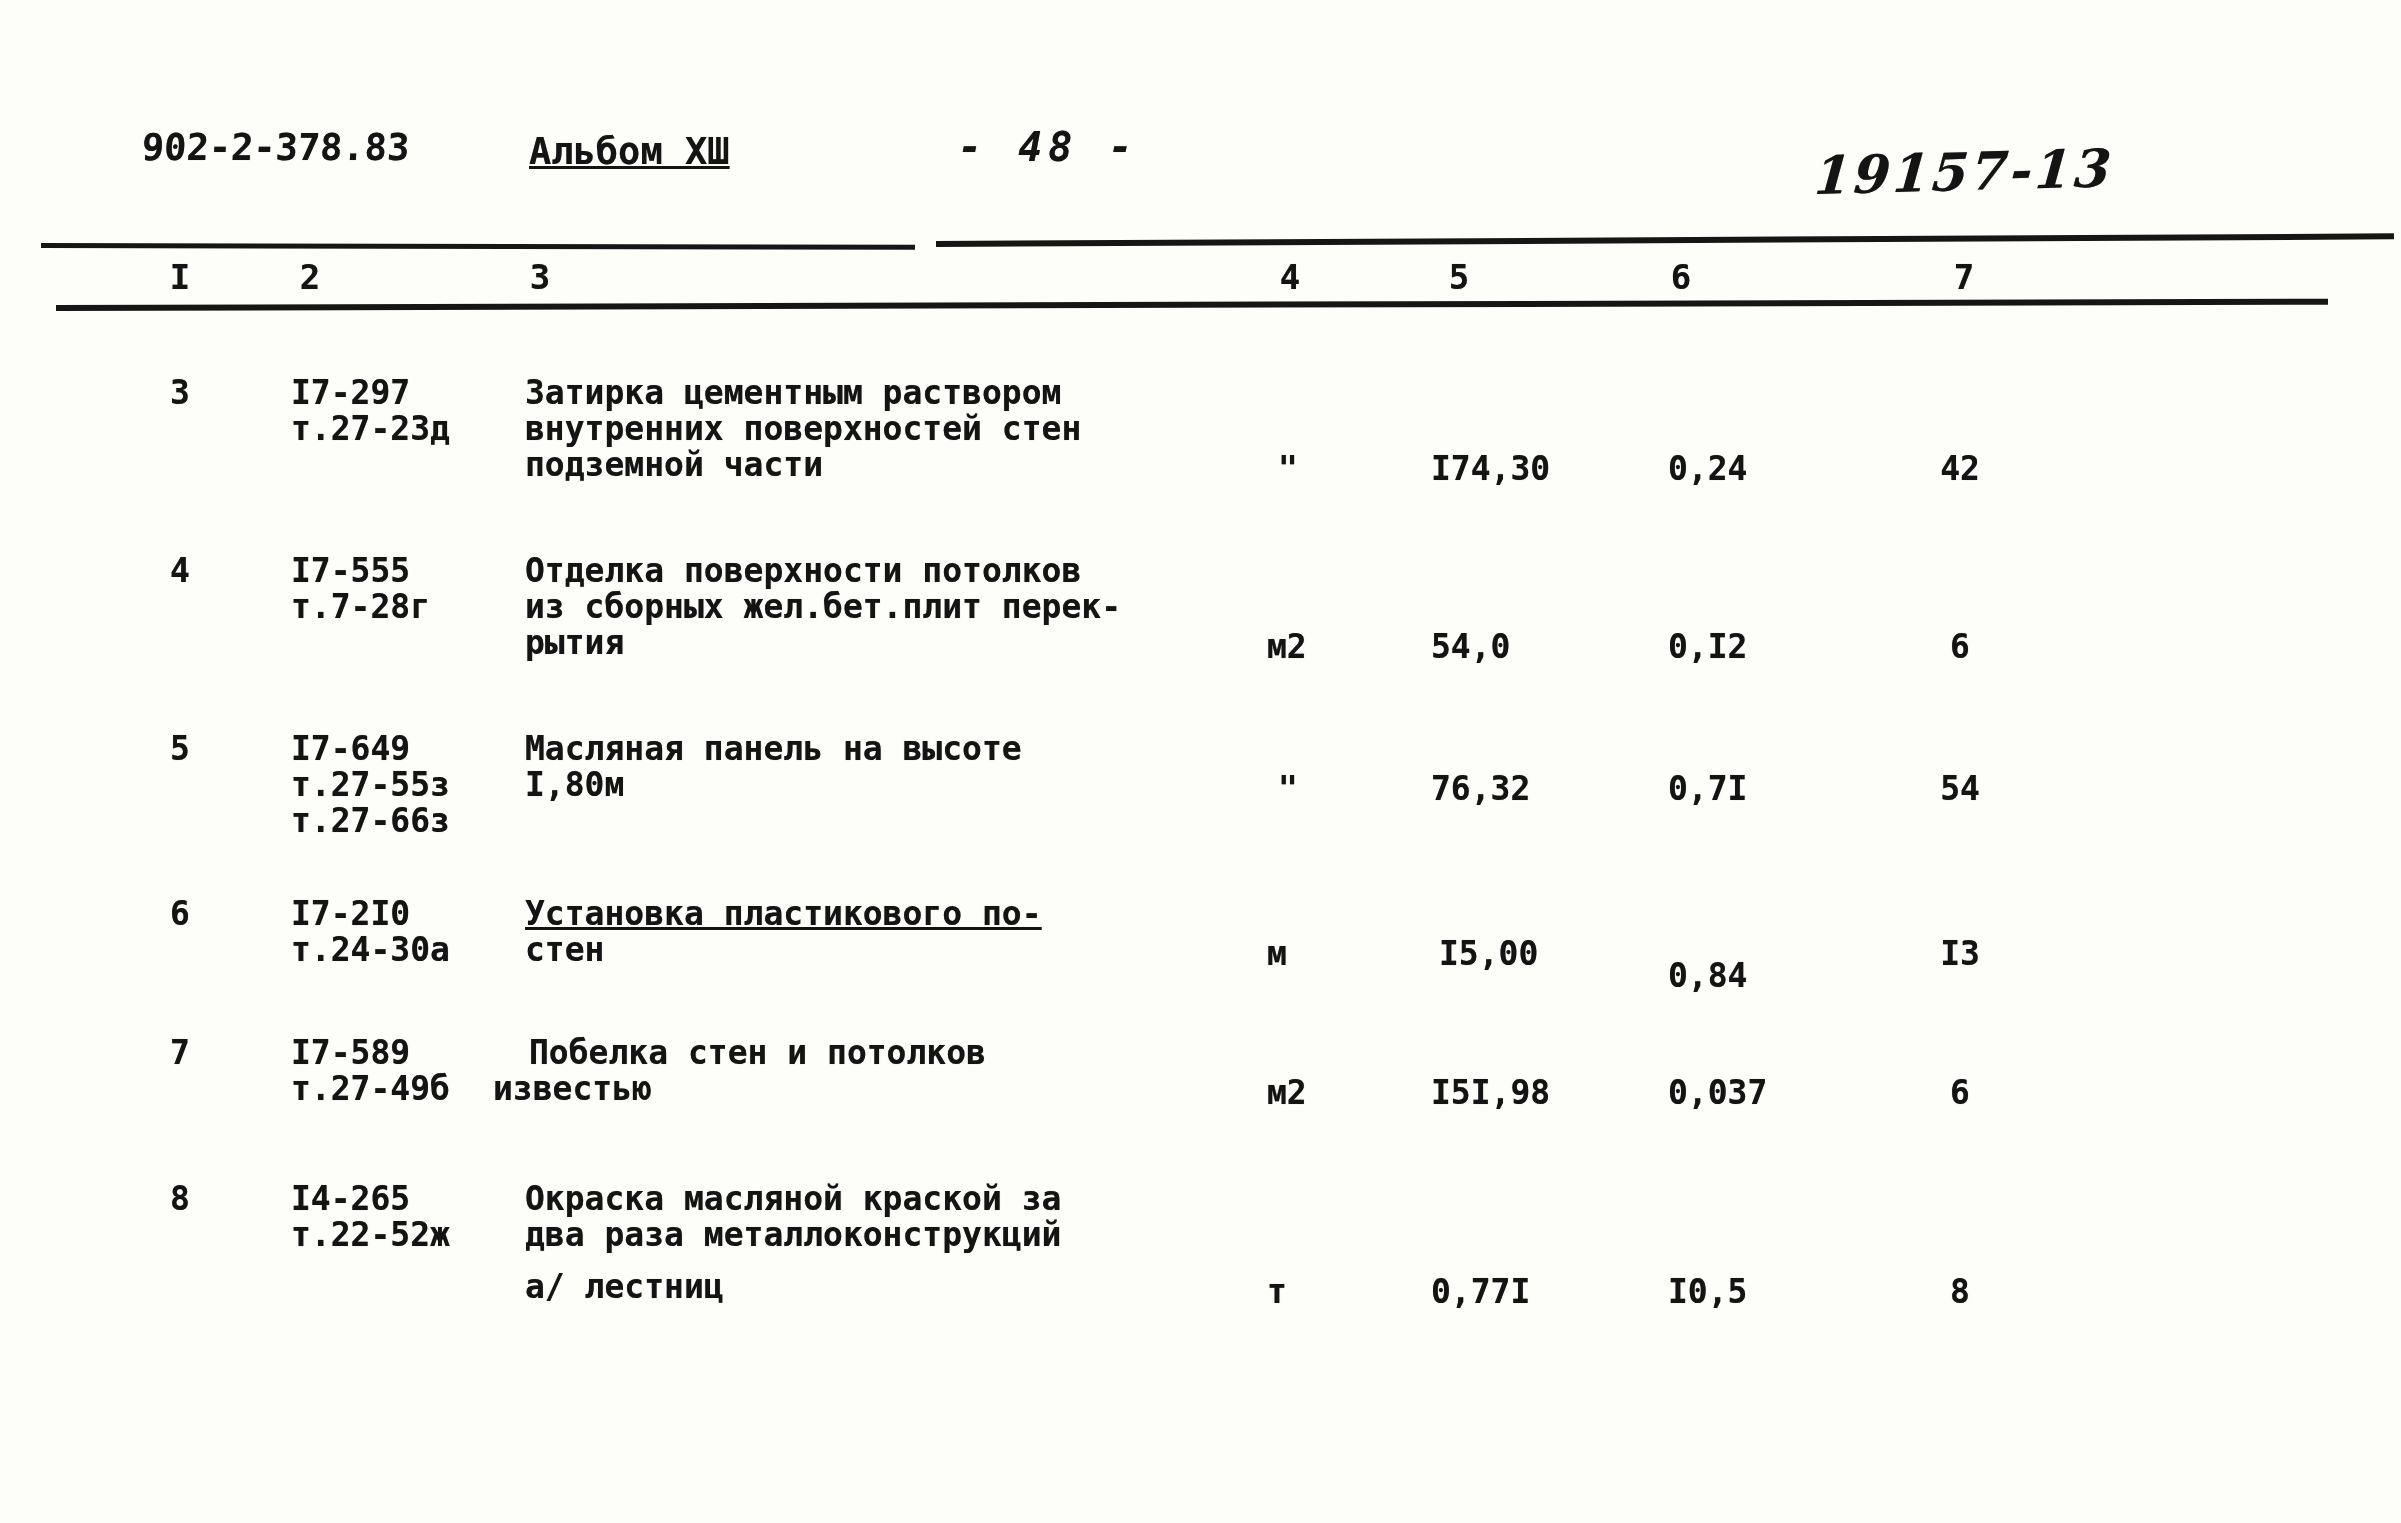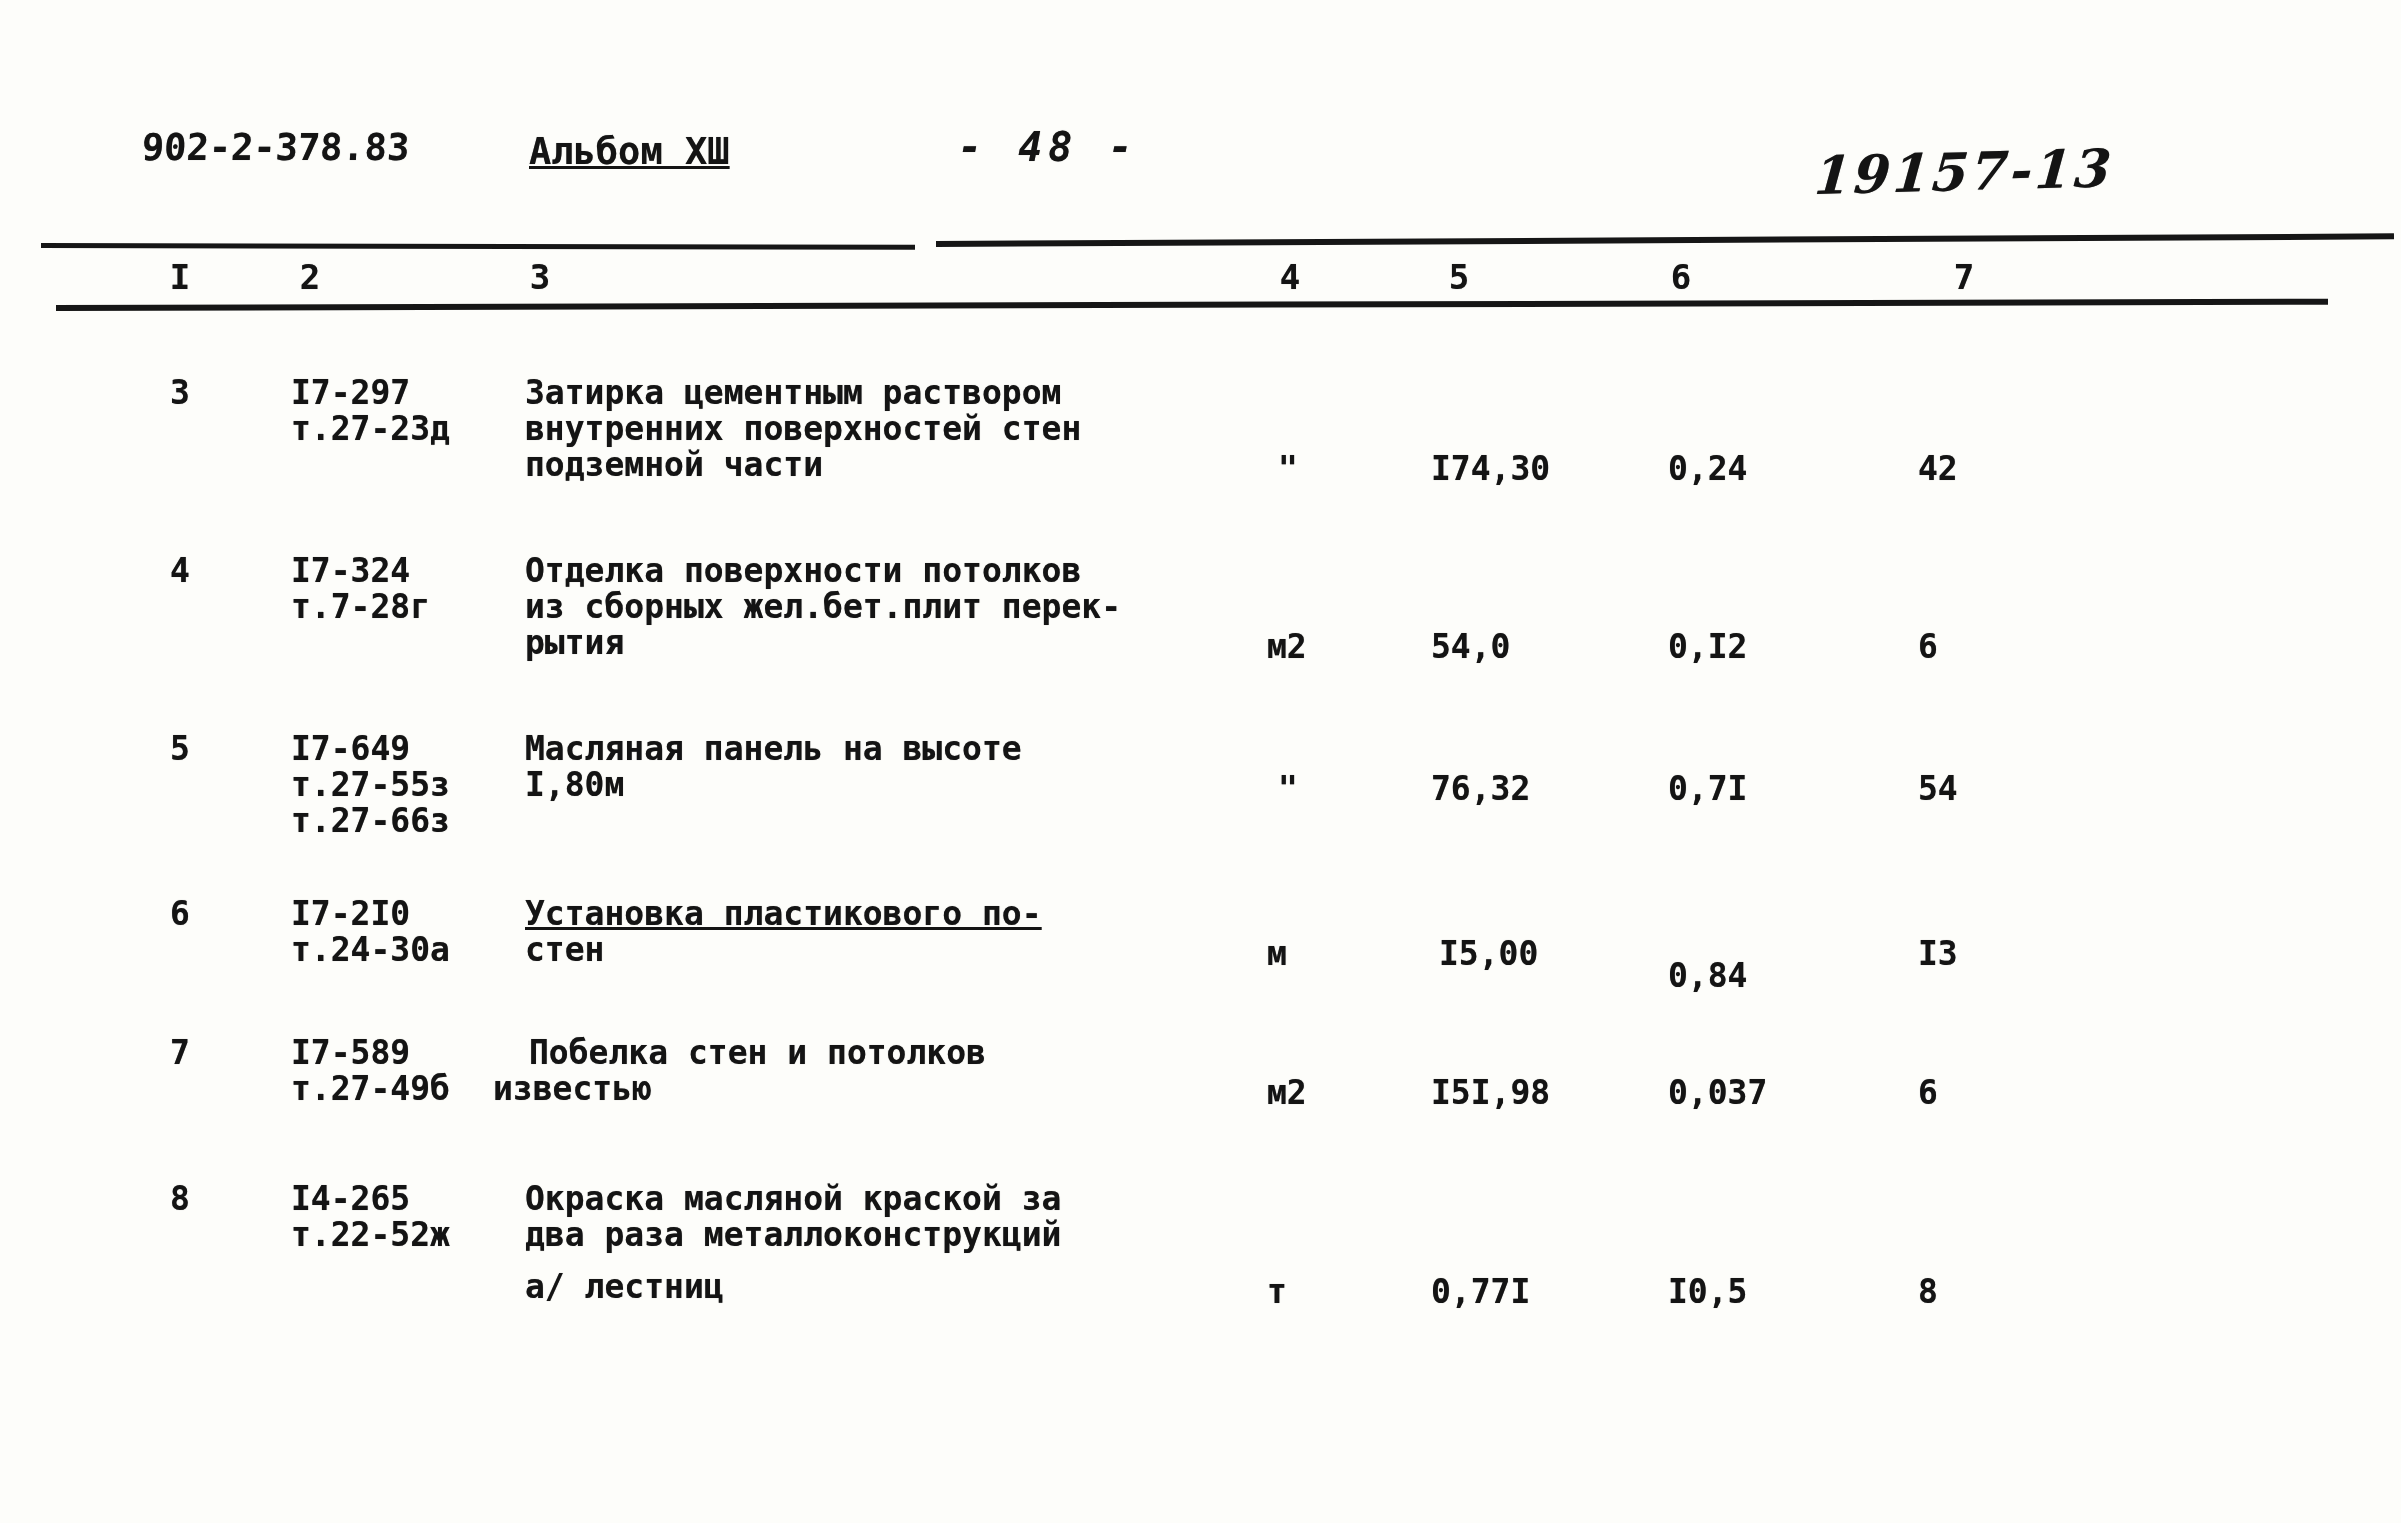--- a/index.html
+++ b/index.html
@@ -20,21 +20,21 @@
   .rule-1a{left:41px;top:243px;width:874px;height:5.2px;transform:rotate(.12deg);}
   .rule-1b{left:936px;top:241px;width:1458px;height:6px;transform:rotate(-.3deg);}
   .rule-2{left:56px;top:305px;width:2272px;height:6px;transform:rotate(-.16deg);}
   .colnum{
     position:absolute;top:259px;width:60px;text-align:center;
     font-size:34px;font-weight:bold;line-height:36px;
   }
   .row{position:absolute;left:0;width:100%;height:0;}
   .cell{position:absolute;font-size:33px;font-weight:bold;line-height:36px;white-space:pre;}
   .num{width:60px;text-align:center;}
-  .total{width:84px;text-align:left;}
+  .total{width:84px;text-align:center;}
 </style>
 </head>
 <body>
 
 <div class="page">
   <div class="abs doc-number">902-2-378.83</div>
   <div class="abs album">Альбом ХШ</div>
   <div class="abs page-number">- 48 -</div>
   <div class="abs stamp">19157-13</div>
 
@@ -59,21 +59,21 @@
         <div class="cell desc" style="left: 525px; top: 0px;">Затирка цементным раствором</div>
         <div class="cell desc" style="left: 525px; top: 36px;">внутренних поверхностей стен</div>
         <div class="cell desc" style="left: 525px; top: 72px;">подземной части</div>
         <div class="cell unit" style="left: 1278px; top: 76px;">"</div>
         <div class="cell qty" style="left: 1431px; top: 76px;">I74,30</div>
         <div class="cell rate" style="left: 1668px; top: 76px;">0,24</div>
         <div class="cell total" style="left: 1918px; top: 76px;">42</div>
       </div>
       <div class="row" style="top: 553px;">
         <div class="cell num" style="left: 150px; top: 0px;">4</div>
-        <div class="cell code" style="left: 291px; top: 0px;">I7-324</div>
+        <div class="cell code" style="left: 291px; top: 0px;">I7-555</div>
         <div class="cell code" style="left: 291px; top: 36px;">т.7-28г</div>
         <div class="cell desc" style="left: 525px; top: 0px;">Отделка поверхности потолков</div>
         <div class="cell desc" style="left: 525px; top: 36px;">из сборных жел.бет.плит перек-</div>
         <div class="cell desc" style="left: 525px; top: 72px;">рытия</div>
         <div class="cell unit" style="left: 1267px; top: 76px;">м2</div>
         <div class="cell qty" style="left: 1431px; top: 76px;">54,0</div>
         <div class="cell rate" style="left: 1668px; top: 76px;">0,I2</div>
         <div class="cell total" style="left: 1918px; top: 76px;">6</div>
       </div>
       <div class="row" style="top: 731px;">

